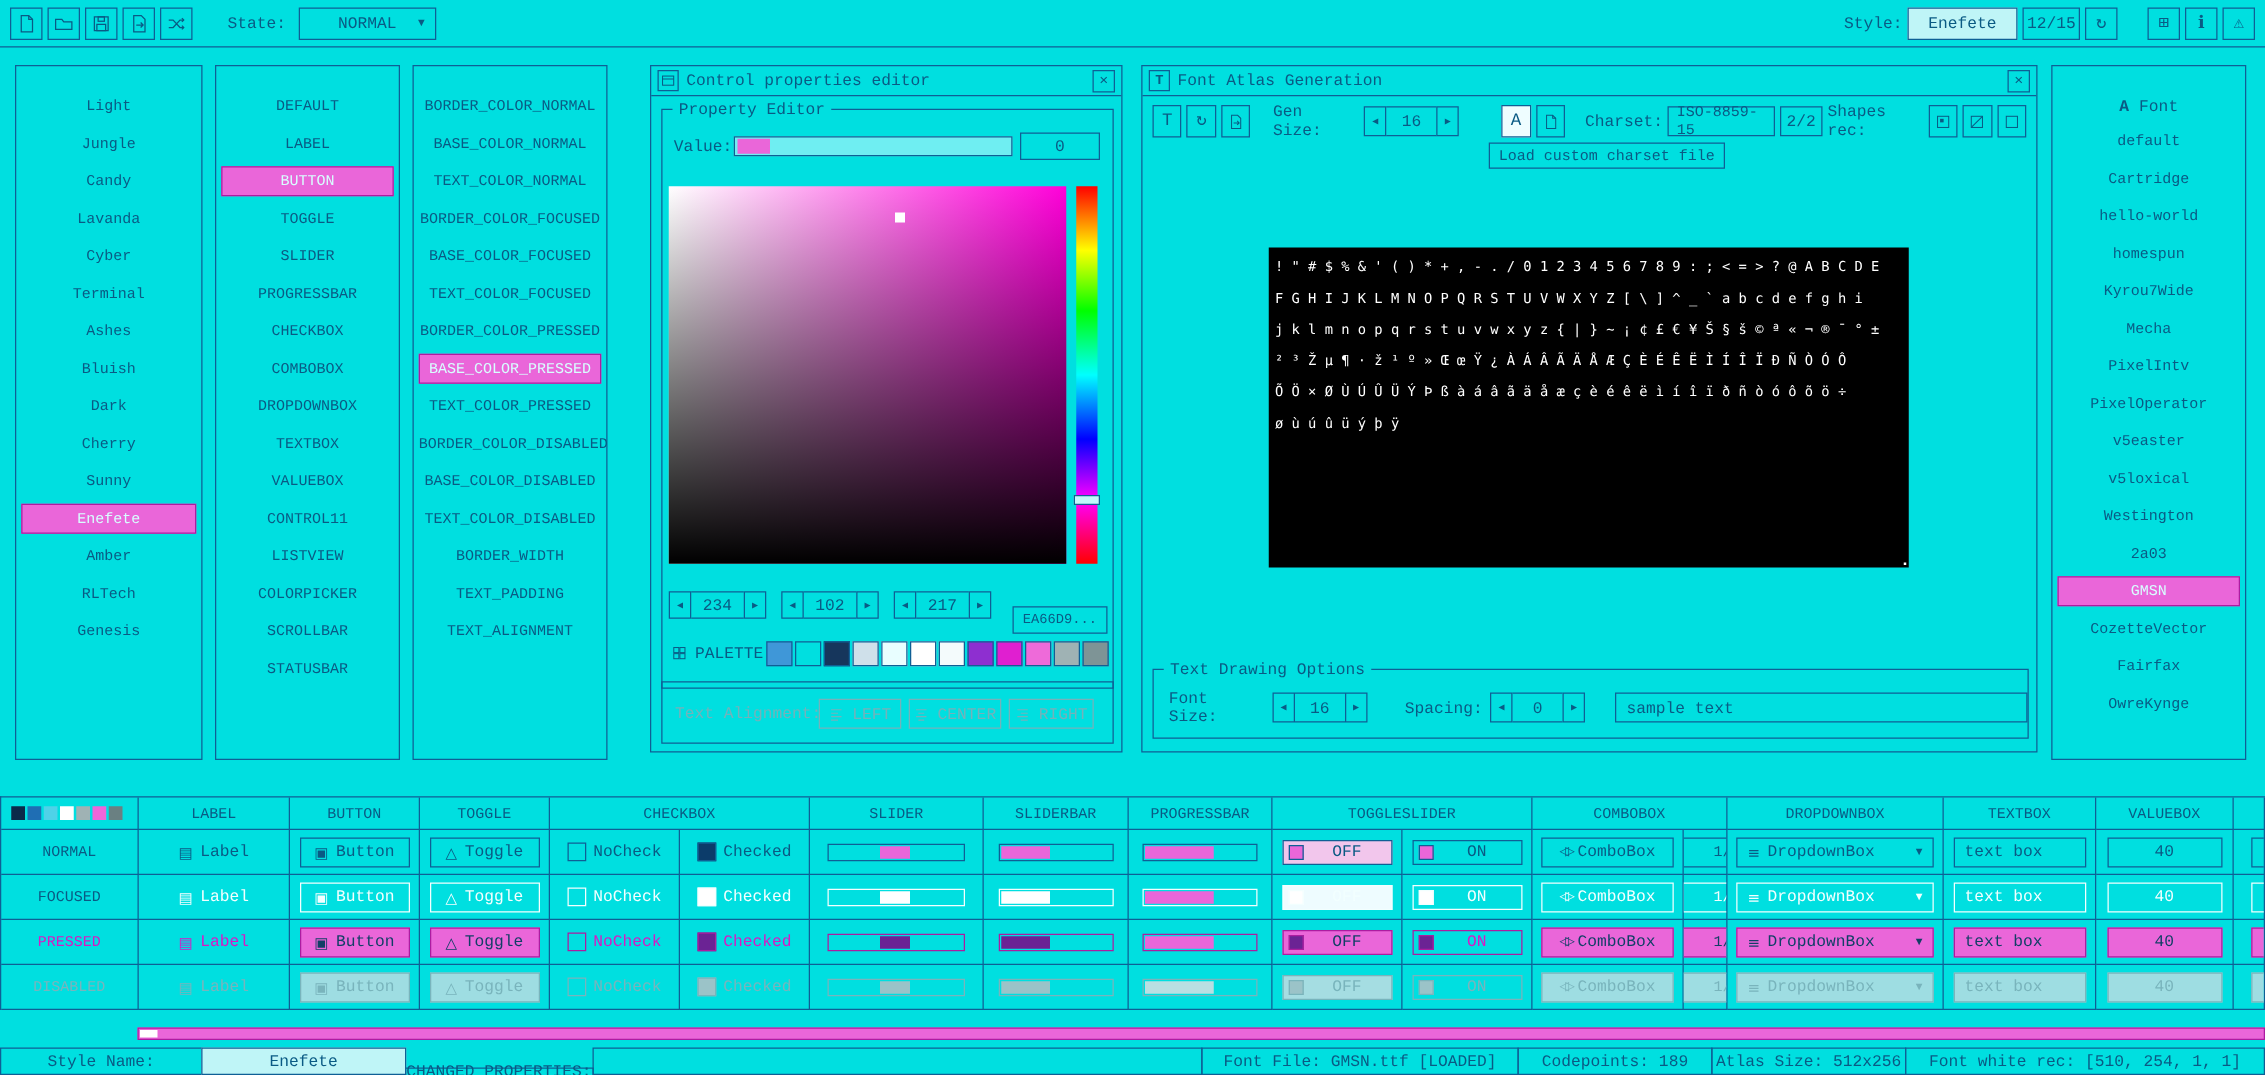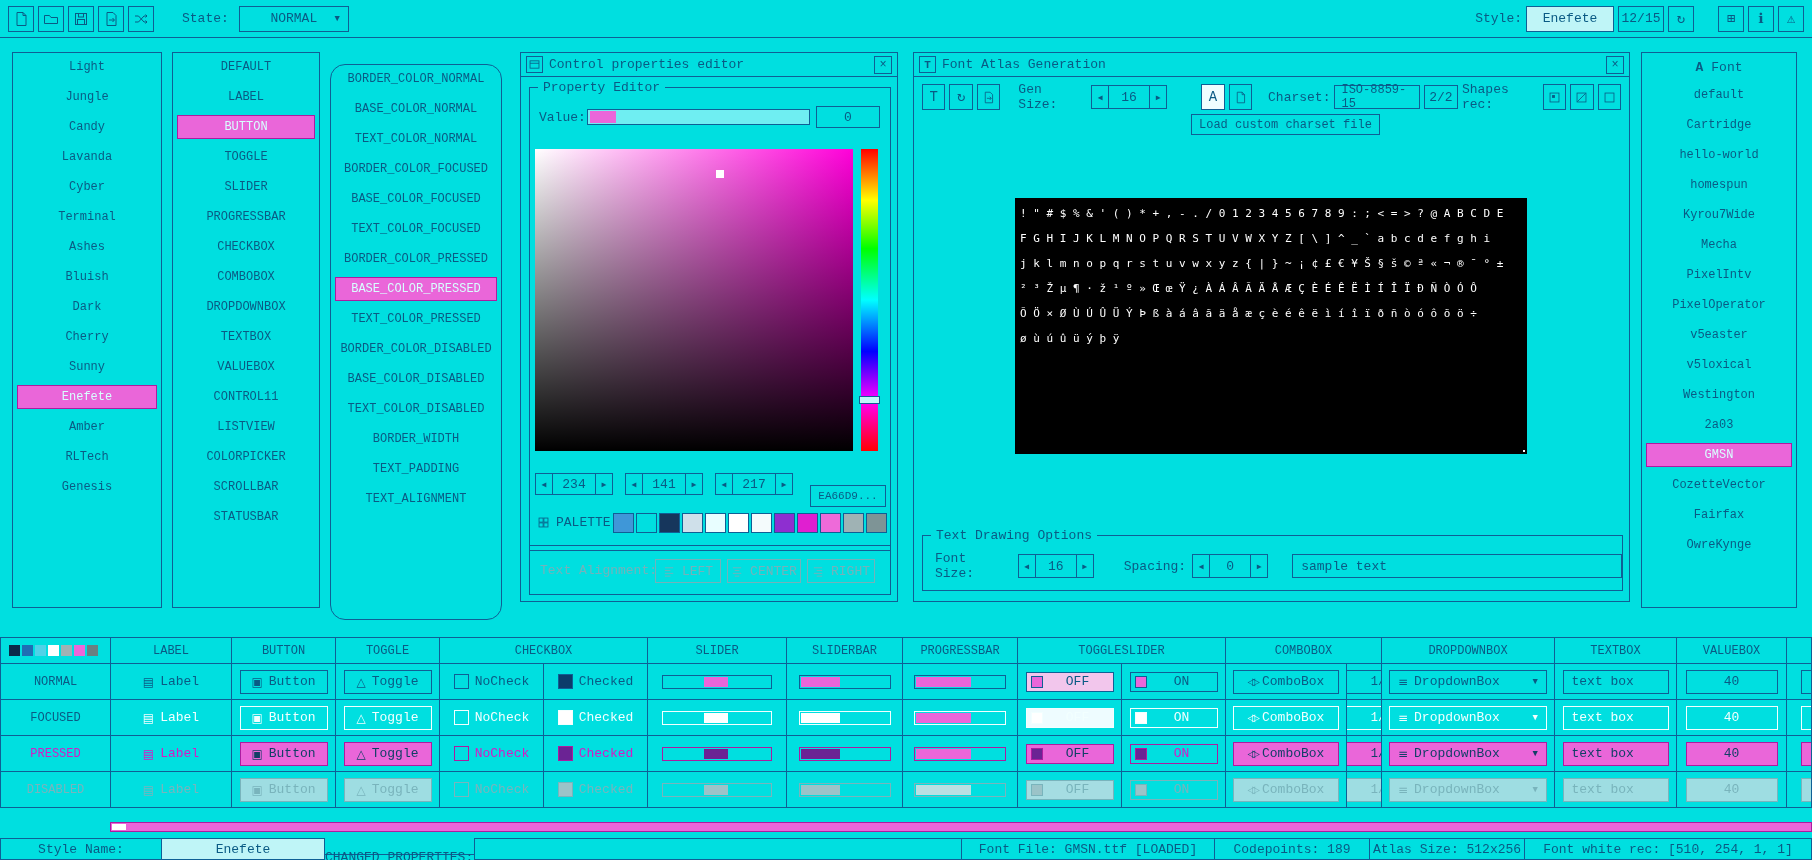--- a/index.html
+++ b/index.html
@@ -25,24 +25,24 @@
   .dropdown{width:110px;height:26px;border:1px solid var(--border);display:flex;align-items:center;
             justify-content:center;position:relative;margin-left:6px;}
   .dropdown .arr{position:absolute;right:8px;font-size:9px;}
   .tb-right{margin-left:auto;display:flex;align-items:center;gap:4px;}
   .box{height:26px;border:1px solid var(--border);display:flex;align-items:center;justify-content:center;padding:0 8px;}
   .stylebox{width:88px;background:#bff5f7;}
   .countbox{width:46px;}
   .tb-gap{width:16px;}
 
   
-  .panel{position:absolute;border:1px solid var(--border);background:var(--bg);padding:2px 4px;}
+  .panel{position:absolute;border:1px solid var(--border);background:var(--bg);padding:20px 4px;}
   #styles-panel{left:12px;top:52px;width:150px;height:556px;}
   #controls-panel{left:172px;top:52px;width:148px;height:556px;}
-  #props-panel{left:330px;top:64px;width:172px;height:556px;border-radius:15px;}
+  #props-panel{left:330px;top:52px;width:156px;height:556px;}
   #font-panel{left:1641px;top:52px;width:156px;height:556px;}
   .list{display:flex;flex-direction:column;gap:6px;}
   .list-item{height:24px;line-height:24px;text-align:center;font-size:12px;cursor:pointer;}
   .list-item.selected{background:var(--accent);border:1px solid var(--accent-border);
                       color:var(--sel-text);line-height:22px;}
   .panel-title{display:flex;align-items:center;justify-content:center;gap:8px;height:24px;margin-bottom:4px;}
   .panel-title .aicon{font-weight:bold;}
 
   
   .window{position:absolute;border:1px solid var(--border);background:var(--bg);}
@@ -334,21 +334,21 @@
     <div id="pe-hue">
       <div class="hue-cursor"></div>
     </div>
     <div class="spin" id="spin-r">
       <div class="sbtn">◀</div>
       <div class="sval">234</div>
       <div class="sbtn">▶</div>
     </div>
     <div class="spin" id="spin-g">
       <div class="sbtn">◀</div>
-      <div class="sval">141</div>
+      <div class="sval">102</div>
       <div class="sbtn">▶</div>
     </div>
     <div class="spin" id="spin-b">
       <div class="sbtn">◀</div>
       <div class="sval">217</div>
       <div class="sbtn">▶</div>
     </div>
     <div id="pe-hex">EA66D9...</div>
     <div id="pe-palette-label">
       <span>

